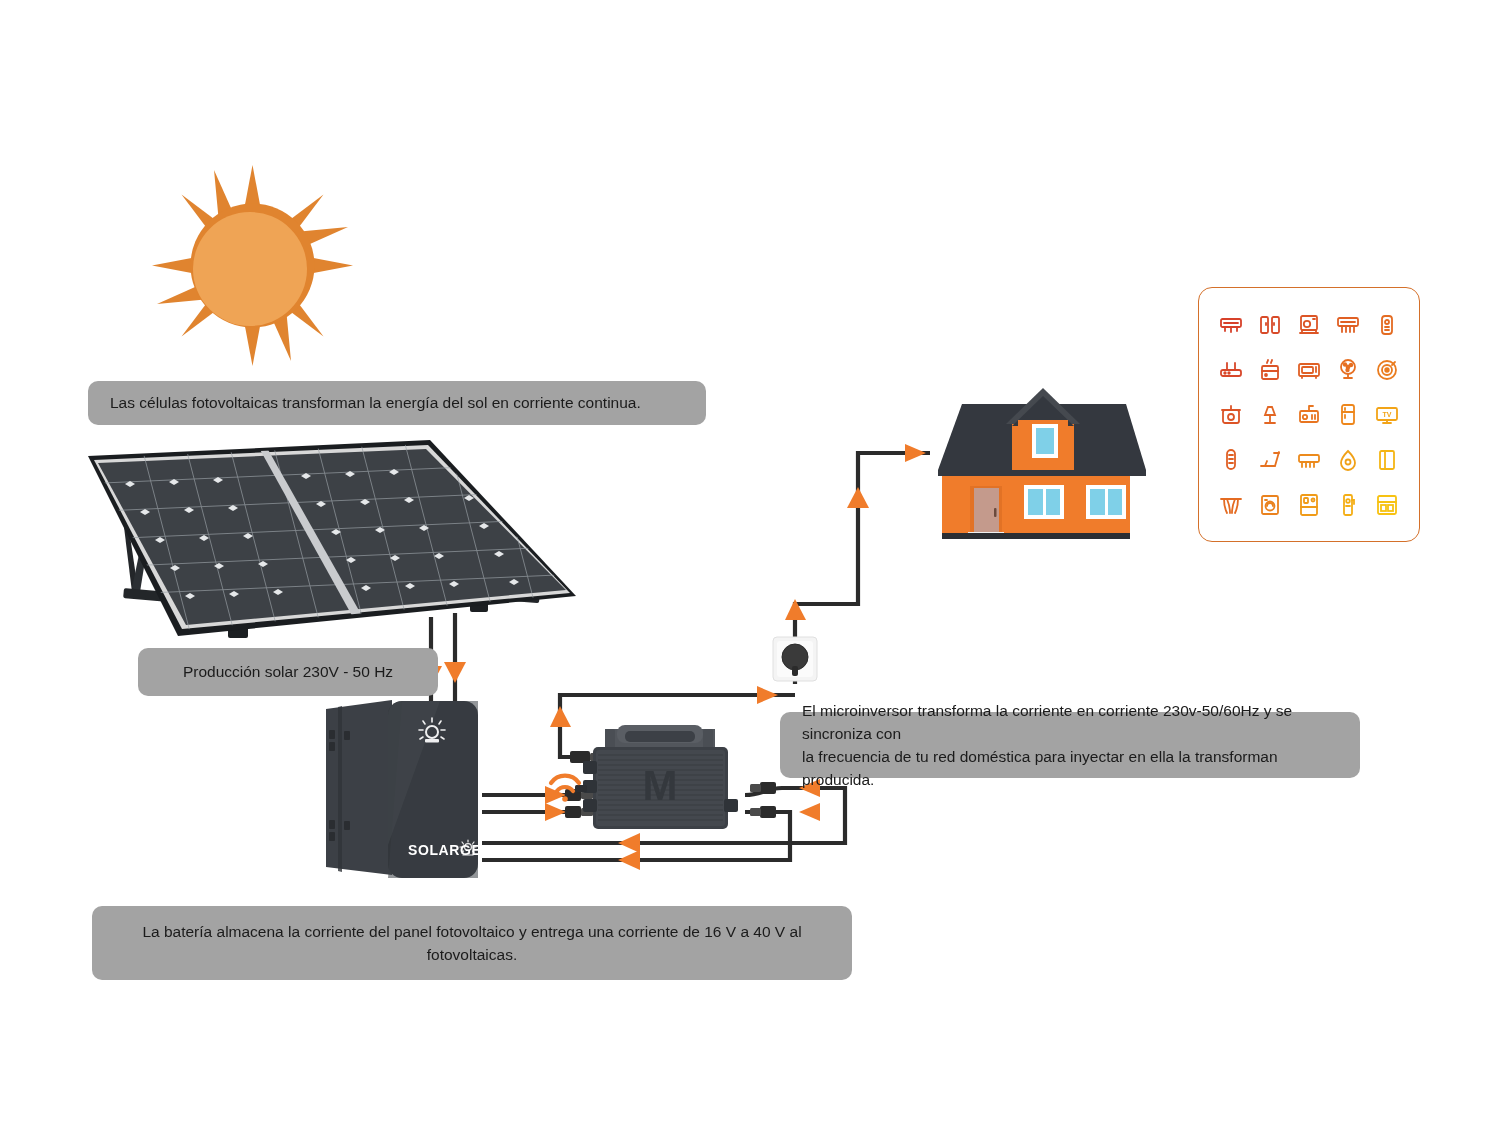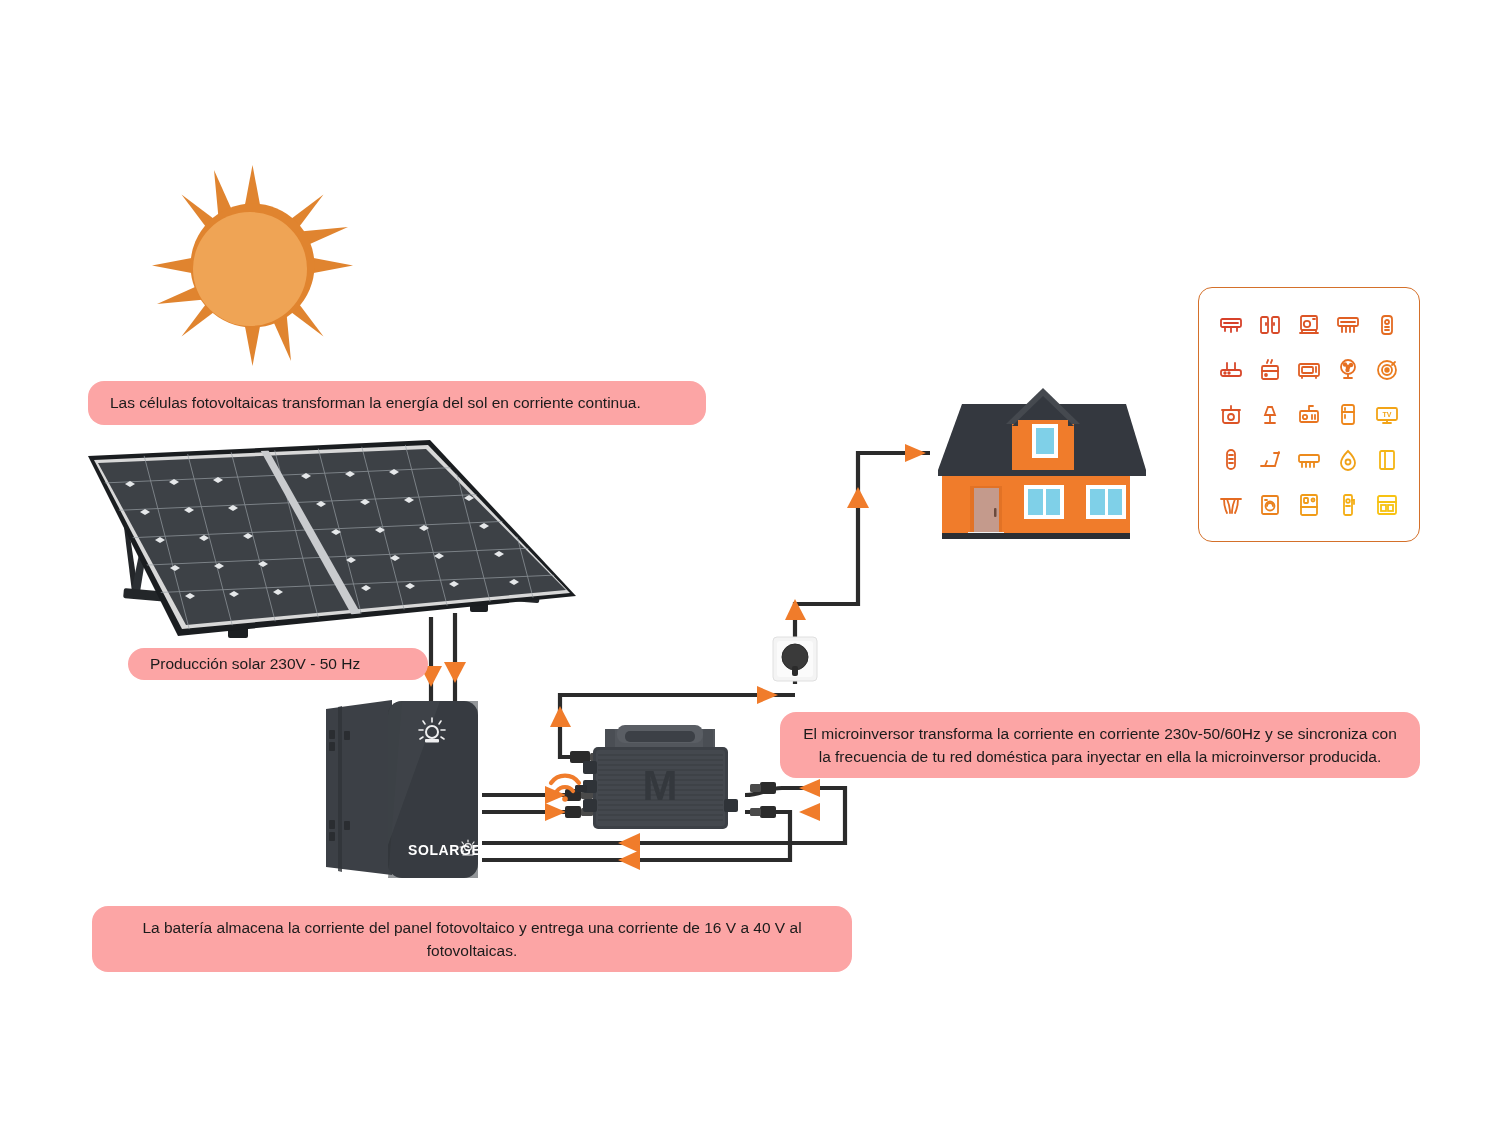--- a/index.html
+++ b/index.html
@@ -7,35 +7,35 @@
     width: 1500px; height: 1125px;
     background: #ffffff;
     font-family: "Liberation Sans", sans-serif;
     overflow: hidden;
   }
   #stage { position: relative; width: 1500px; height: 1125px; background: #fff; }
 
   
   .callout {
     position: absolute;
-    background: #fca5a5;
-    border-radius: 16px;
+    background: #a3a3a3;
+    border-radius: 10px;
     color: #1b1b1b;
     font-size: 15.5px;
     line-height: 1.5;
     padding: 13px 22px;
     display: flex;
     align-items: center;
   }
 
   #callout-panel   { left: 88px;  top: 381px; width: 618px; height: 44px; }
-  #callout-prod    { left: 128px; top: 648px; width: 300px; height: 32px; justify-content:flex-start; }
+  #callout-prod    { left: 138px; top: 648px; width: 300px; height: 48px; justify-content:center; }
   #callout-house   { left: 882px; top: 580px; width: 330px; height: 48px; }
-  #callout-micro   { left: 780px; top: 712px; width: 640px; height: 66px; flex-direction: column; justify-content:center; }
-  #callout-batt    { left: 92px;  top: 906px; width: 760px; height: 66px; flex-direction: column; justify-content:center; }
+  #callout-micro   { left: 780px; top: 712px; width: 580px; height: 66px; flex-direction: column; justify-content:center; }
+  #callout-batt    { left: 92px;  top: 906px; width: 760px; height: 74px; flex-direction: column; justify-content:center; }
   .callout p { margin: 0; }
 
   
   #sun { position: absolute; left: 150px; top: 163px; width: 205px; height: 205px; }
 
   
   #solar-panel { position: absolute; left: 80px; top: 440px; width: 500px; height: 215px; }
 
   
   #battery { position: absolute; left: 320px; top: 695px; width: 165px; height: 190px; }
@@ -377,21 +377,21 @@
     <p>Las células fotovoltaicas transforman la energía del sol en corriente continua.</p>
   </div>
 
   <div id="callout-prod" class="callout">
     <p>Producción solar 230V - 50 Hz</p>
   </div>
 
 
   <div id="callout-micro" class="callout">
     <p>El microinversor transforma la corriente en corriente 230v-50/60Hz y se sincroniza con</p>
-    <p>la frecuencia de tu red doméstica para inyectar en ella la microinversor producida.</p>
+    <p>la frecuencia de tu red doméstica para inyectar en ella la transforman producida.</p>
   </div>
 
   <div id="callout-batt" class="callout">
     <p>La batería almacena la corriente del panel fotovoltaico y entrega una corriente de 16 V a 40 V al</p>
     <p>fotovoltaicas.</p>
   </div>
 
   <div id="appliance-grid">
 
     <div class="appliance-cell">

